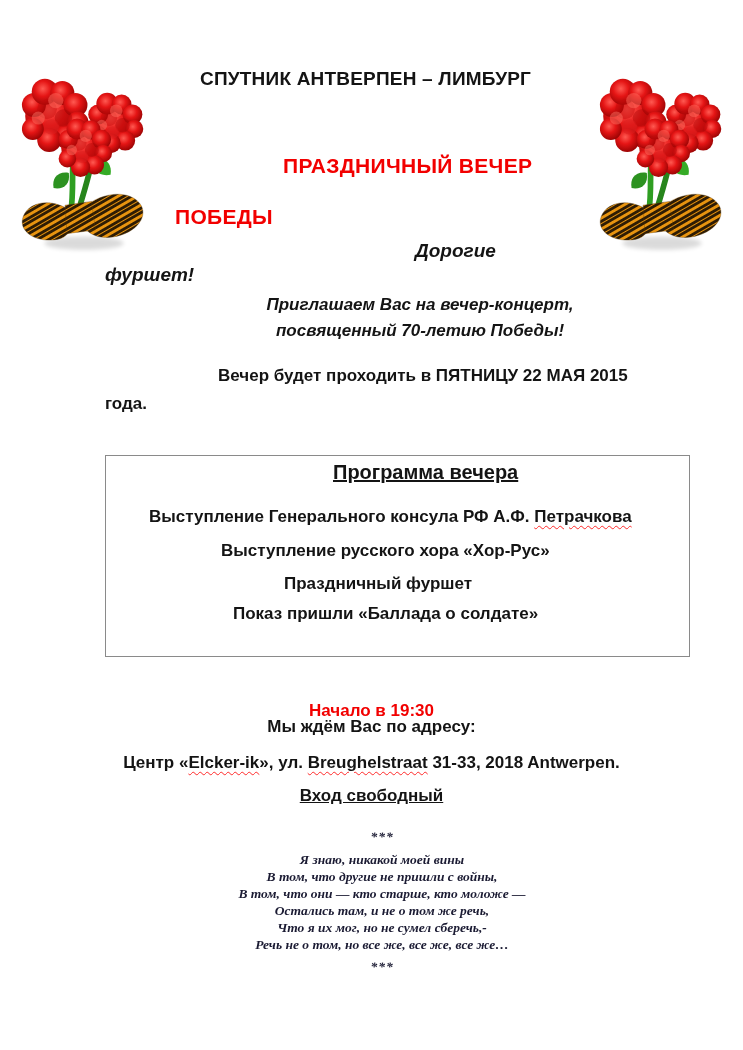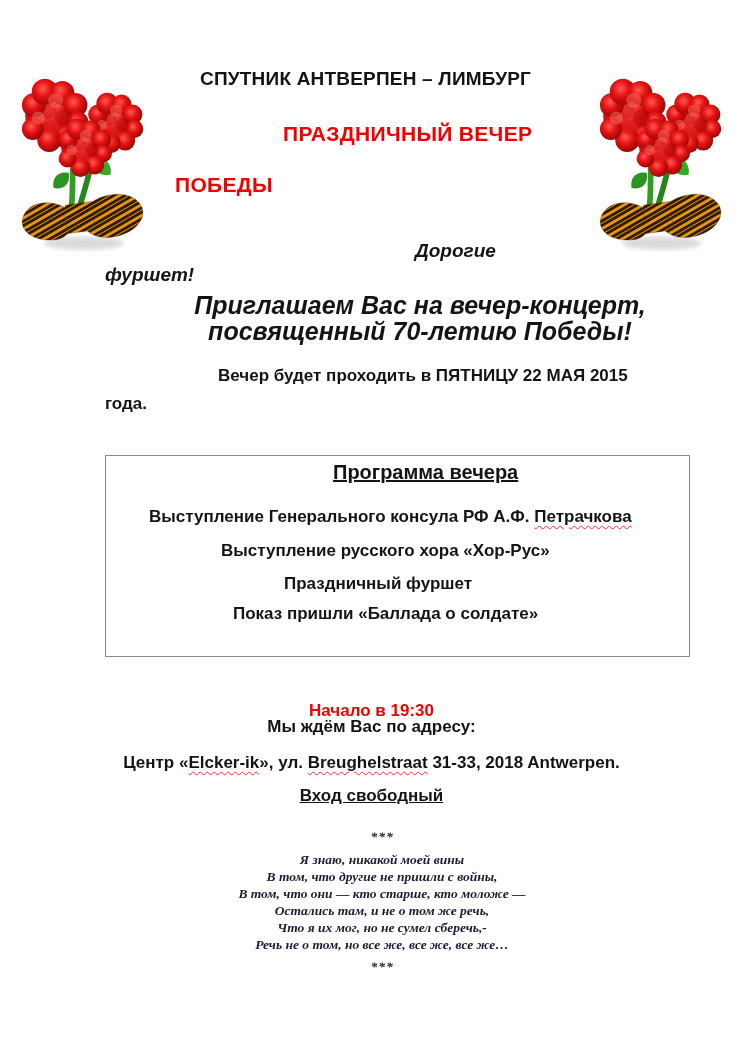--- a/index.html
+++ b/index.html
@@ -11,27 +11,27 @@
   .abs { position:absolute; white-space:nowrap; }
   .b  { font-weight:bold; }
   .bi { font-weight:bold; font-style:italic; }
   .red { color:#f20000; }
 
   .org-title { left:200px; top:68px; font-size:19px; font-weight:bold; letter-spacing:0.2px; }
 
   .head1 { left:283px; top:122px; }
   .head2 { left:230px; top:148px; }
   .head3 { left:175px; top:173px; }
-  .heading-line { font-size:21px; font-weight:bold; color:#f20000; letter-spacing:0.3px; }
+  .heading-line { font-size:21px; font-weight:bold; color:#f20000; letter-spacing:0.3px;margin-top:32px; }
 
   .greet1 { left:415px; top:240px; font-size:19px; }
   .greet2 { left:105px; top:264px; font-size:19px; }
 
   .invite { left:97px; top:292px; width:646px; text-align:center;
-            font-size:25px; line-height:26px;font-style:italic; }
+            font-size:17px; line-height:26px;font-style:italic; }
 
   .date1 { left:218px; top:366px; font-size:17px; }
   .date2 { left:105px; top:394px; font-size:17px; }
 
   .program-box { left:105px; top:455px; width:583px; height:200px;
                  border:1px solid #8a8a8a; background:#ffffff; }
   .prog-title { left:227px; top:5px;  font-size:20px; font-weight:bold; text-decoration:underline; }
   .prog-i1 { left:43px;  top:51px;  font-size:17px; font-weight:bold; }
   .prog-i2 { left:115px; top:85px;  font-size:17px; font-weight:bold; }
   .prog-i3 { left:178px; top:118px; font-size:17px; font-weight:bold; }

